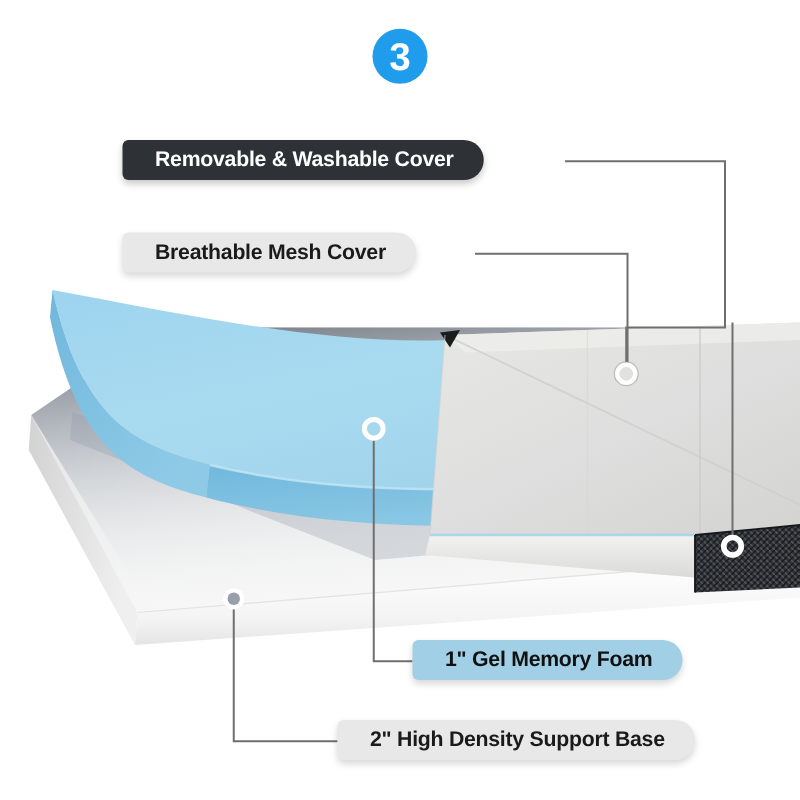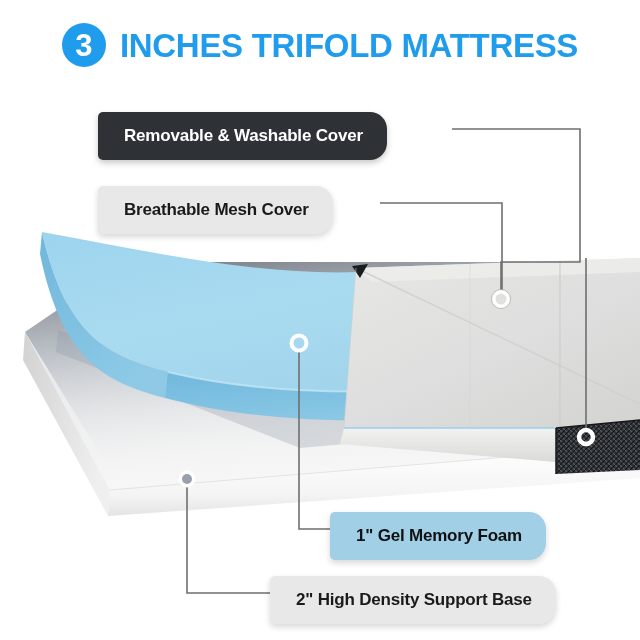--- a/index.html
+++ b/index.html
@@ -77,21 +77,21 @@
     width: 640px;
     height: 640px;
     pointer-events: none;
   }
 
   
   .callout {
     position: absolute;
     display: flex;
     align-items: center;
-    height: 48px;
+    height: 32px;
     padding: 0 24px 0 26px;
     border-radius: 5px 17px 17px 5px;
     font-size: 17px;
     font-weight: bold;
     white-space: nowrap;
     box-sizing: border-box;
     letter-spacing: -0.2px;
   }
   .callout.dark {
     background: #2e3237;
@@ -115,21 +115,20 @@
   #label-gel       { left: 330px; top: 512px; }
   #label-base      { left: 270px; top: 576px; }
 </style>
 </head>
 <body>
 
 <div id="stage">
 
   <div class="header">
     <div class="num-badge">3</div>
-    <div class="title-text">INCHES TRIFOLD MATTRESS</div>
   </div>
 
   <svg class="illustration" viewBox="0 0 640 640">
     <defs>
 
       <pattern id="meshTex" width="5" height="5" patternUnits="userSpaceOnUse">
         <rect width="5" height="5" fill="#2f3236"></rect>
         <path d="M0 0 L5 5" stroke="#5a5e63" stroke-width="1.1"></path>
         <path d="M5 0 L0 5" stroke="#121417" stroke-width="1.1"></path>
       </pattern>

